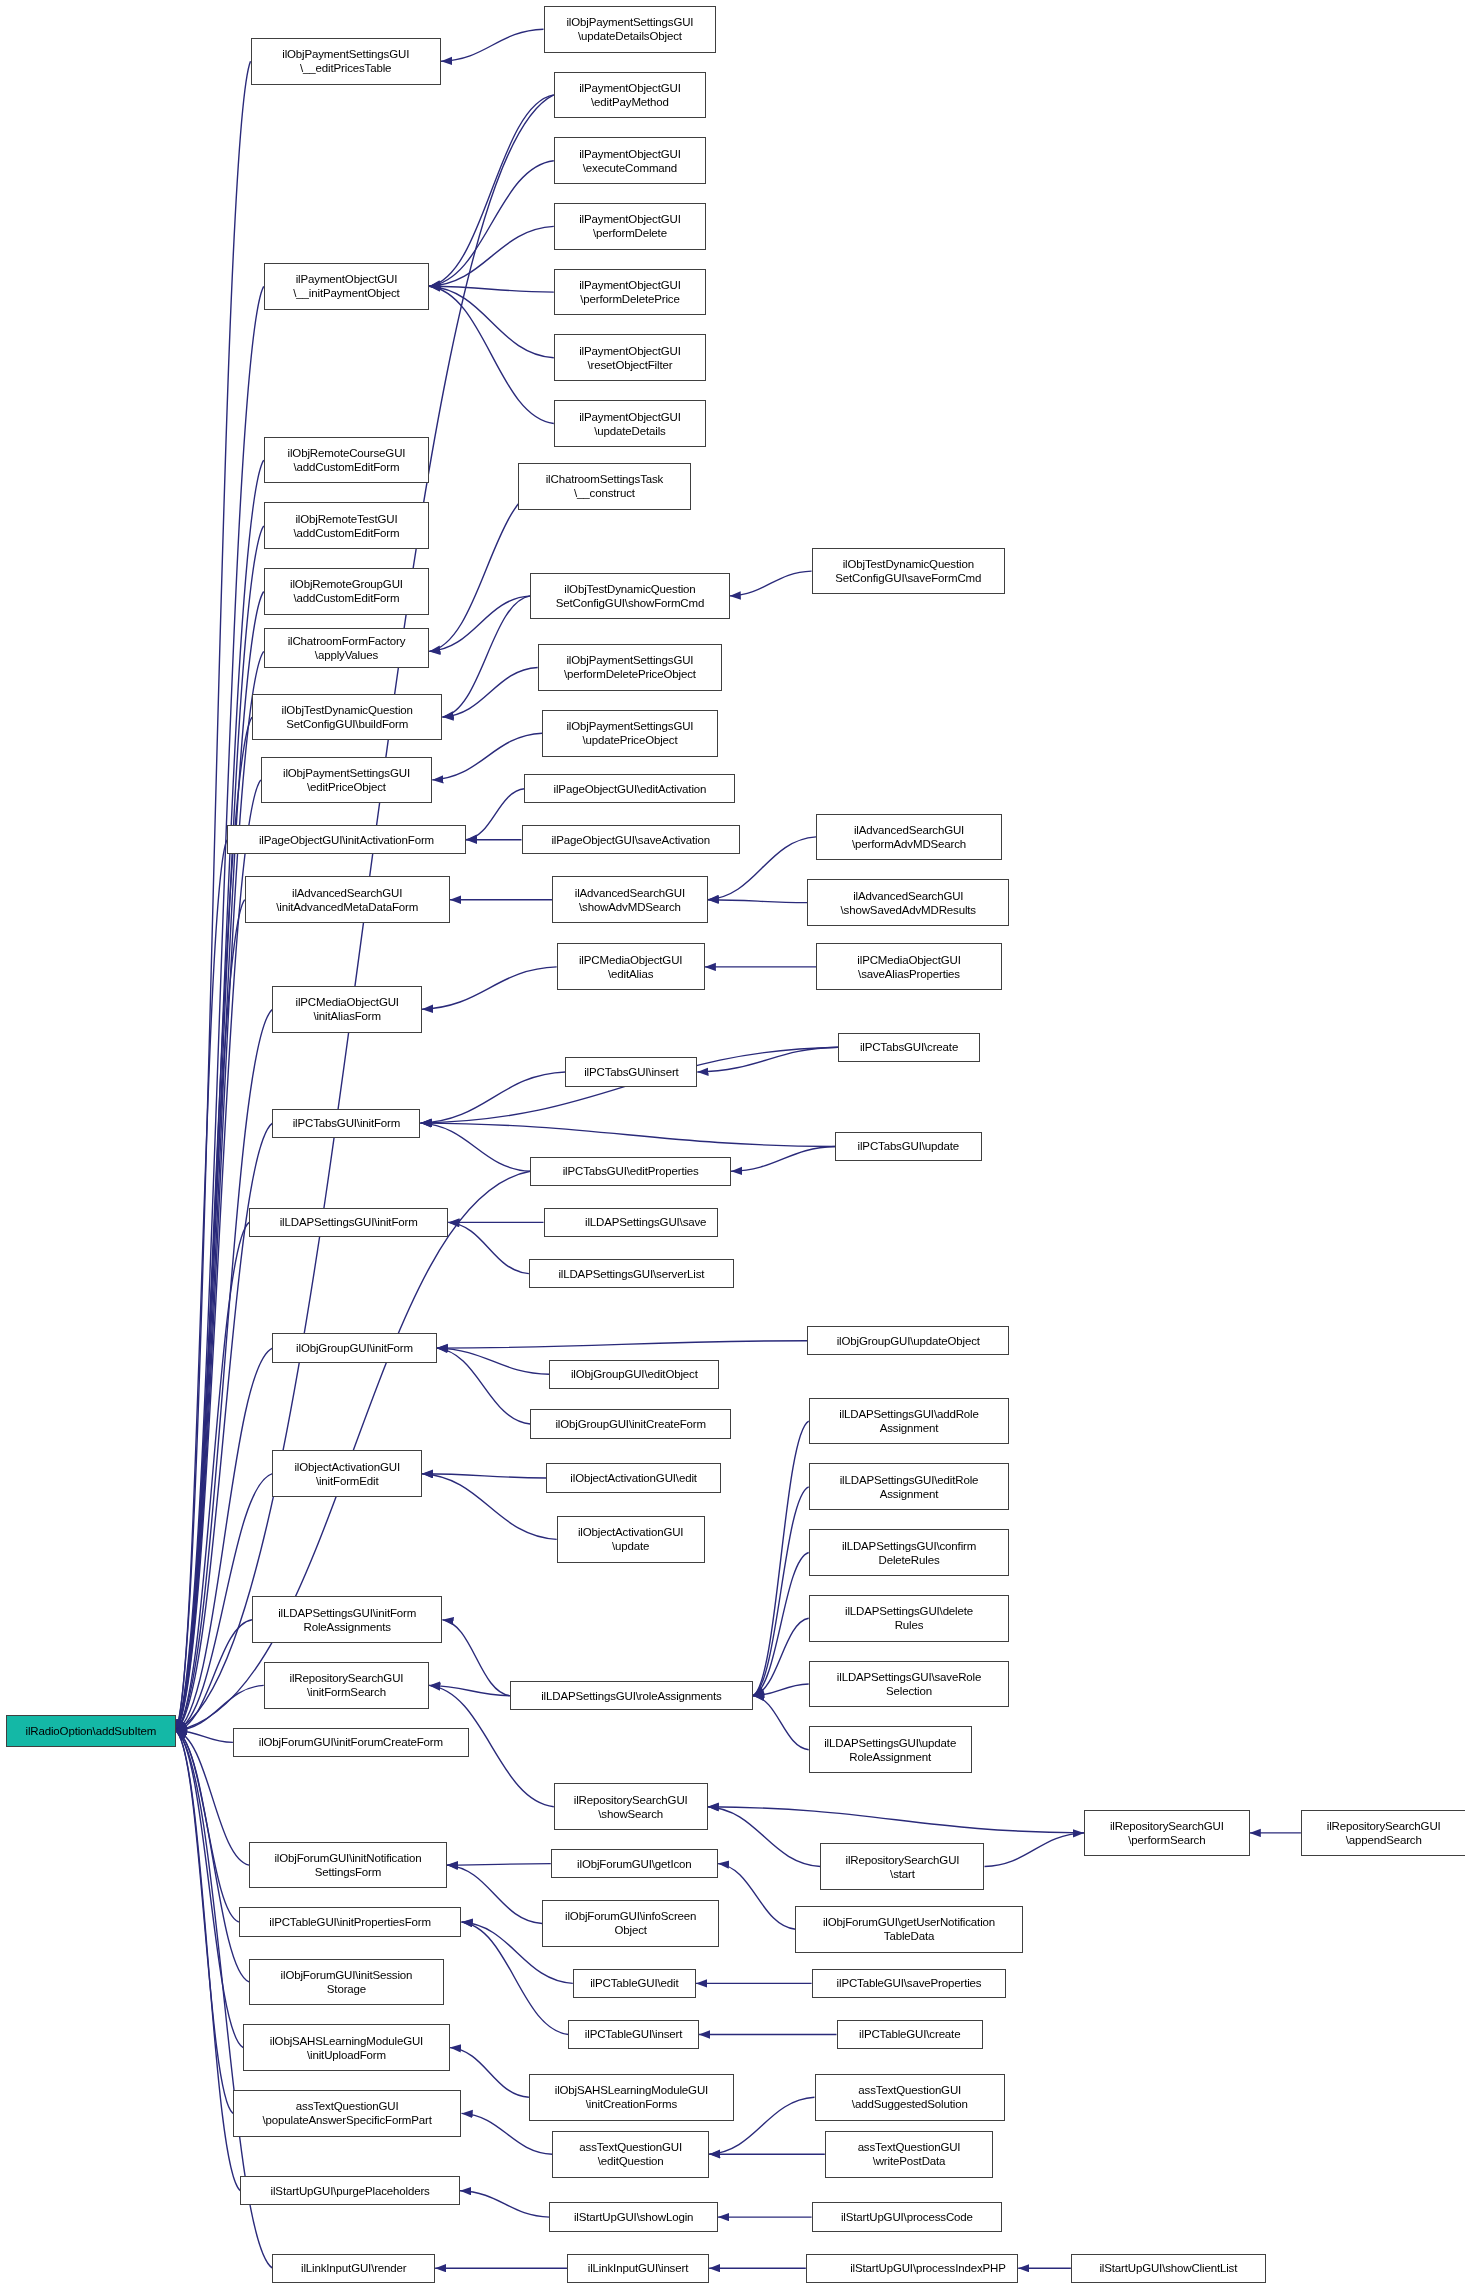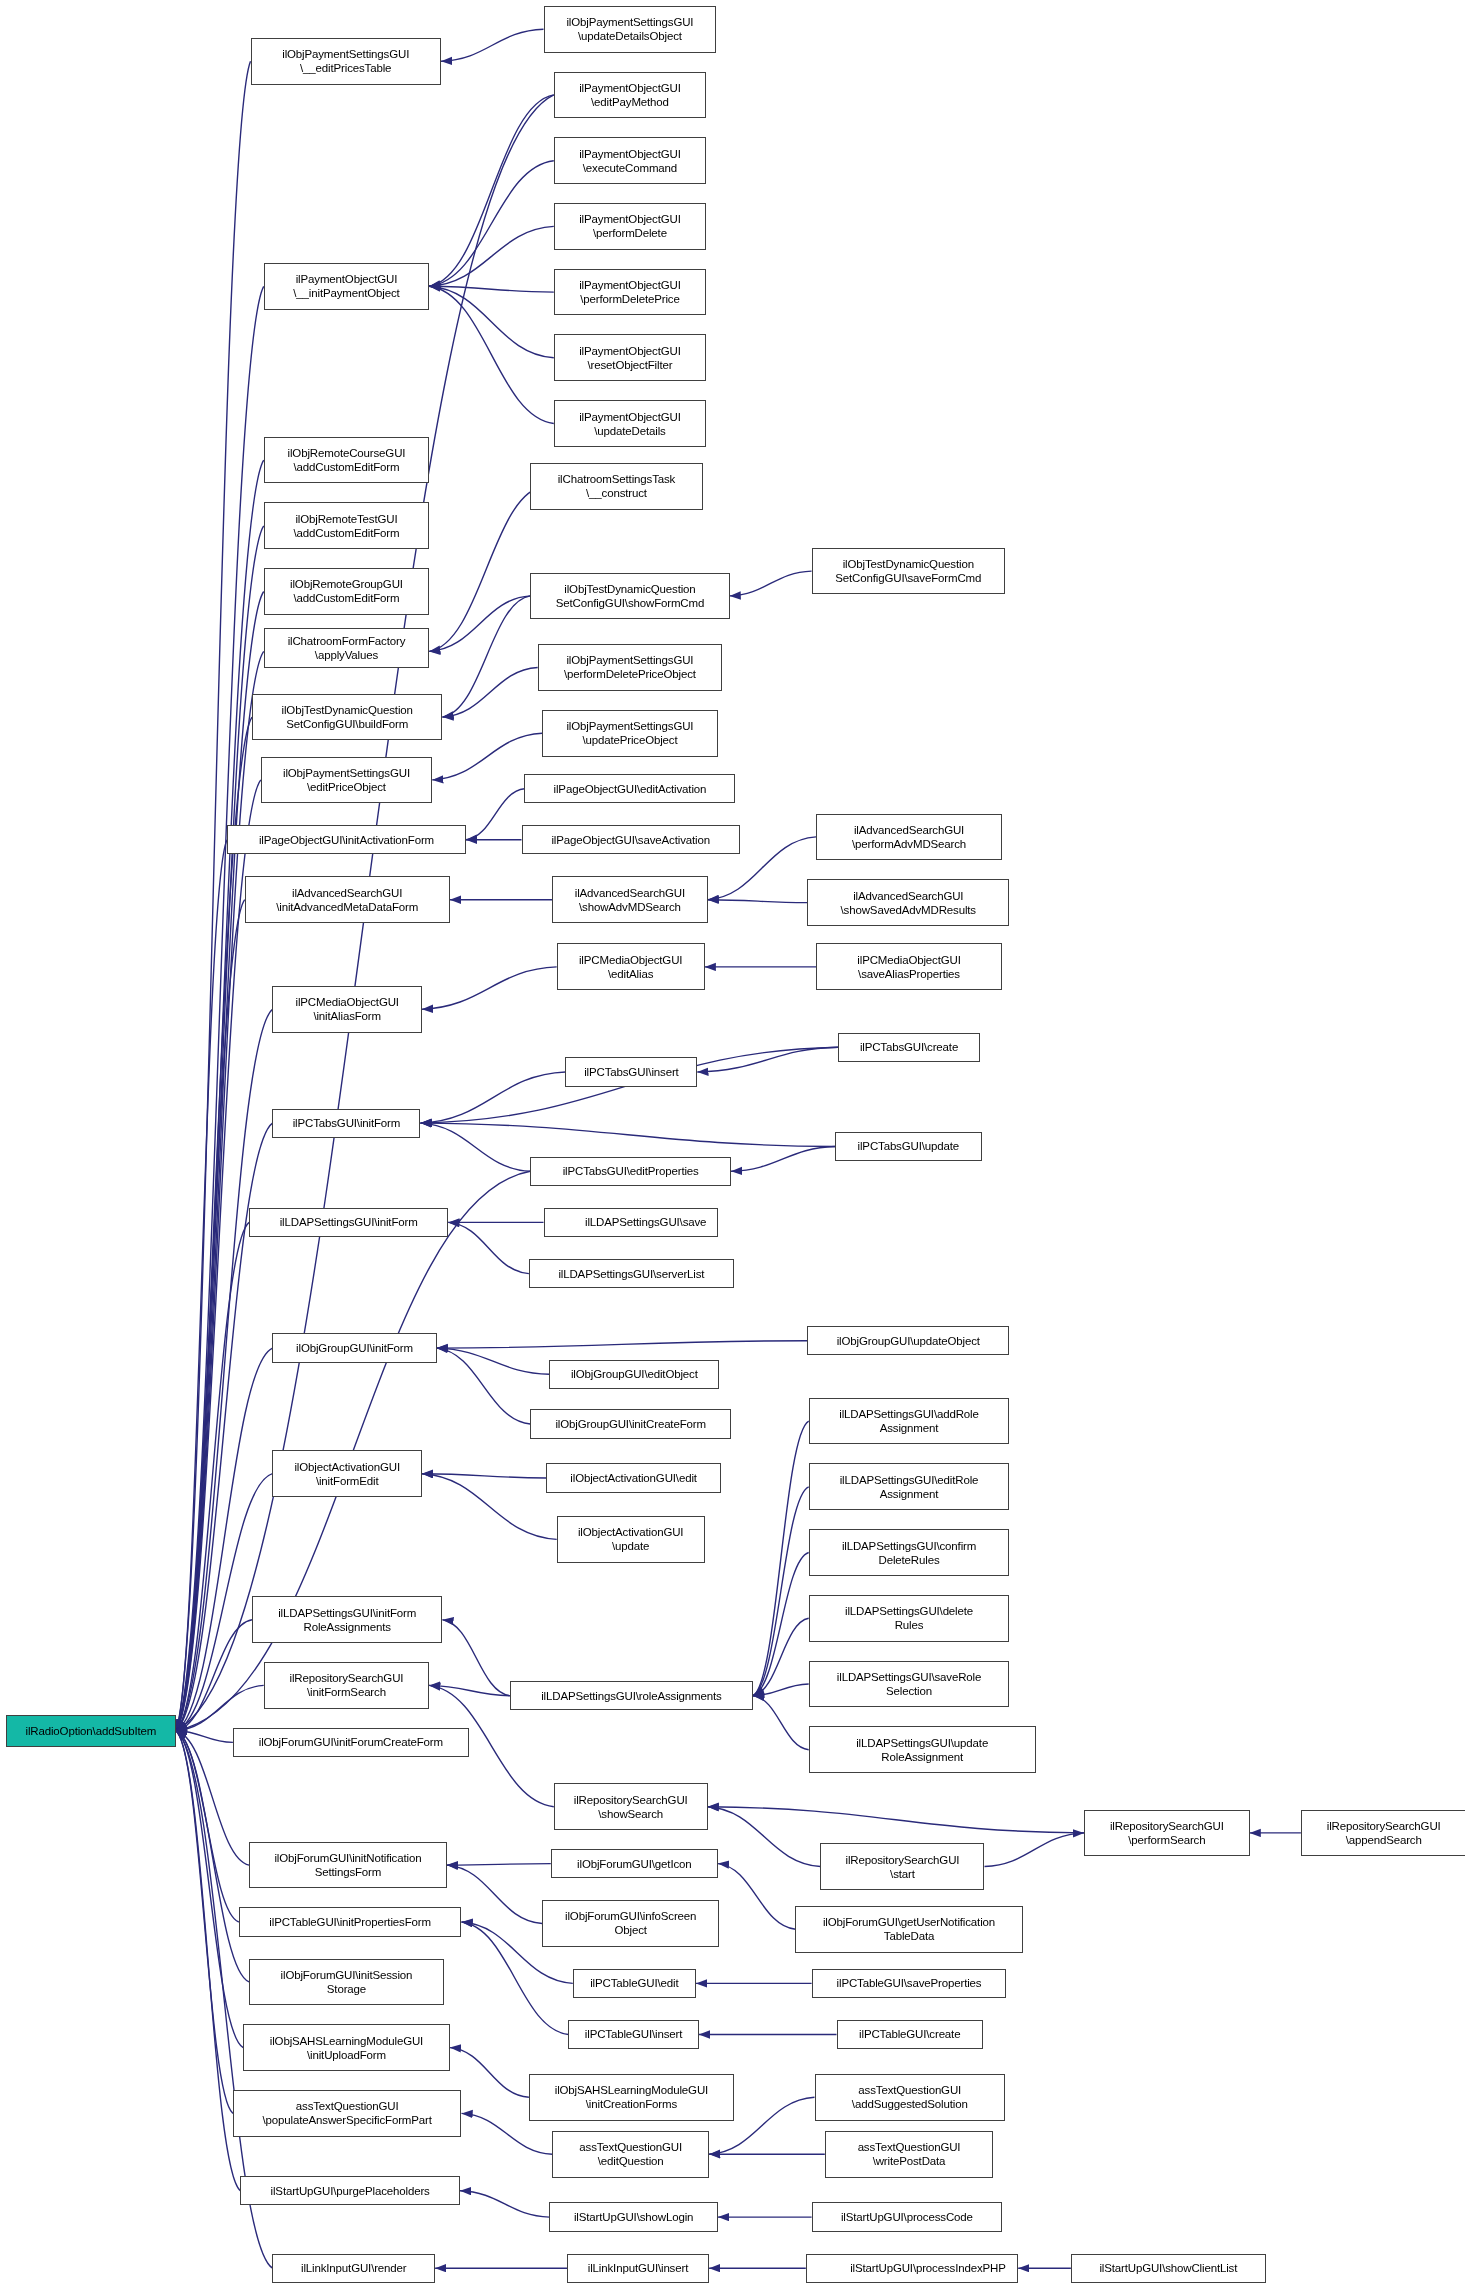--- a/index.html
+++ b/index.html
@@ -144,21 +144,21 @@
     <div class="node" style="left: 263.7px; top: 262.892px; width: 165.545px; height: 46.7363px;"><span>ilPaymentObjectGUI
 \__initPaymentObject</span></div>
     <div class="node" style="left: 553.77px; top: 268.734px; width: 152.36px; height: 46.7363px;"><span>ilPaymentObjectGUI
 \performDeletePrice</span></div>
     <div class="node" style="left: 553.77px; top: 334.457px; width: 152.36px; height: 46.7363px;"><span>ilPaymentObjectGUI
 \resetObjectFilter</span></div>
     <div class="node" style="left: 553.77px; top: 400.18px; width: 152.36px; height: 46.7363px;"><span>ilPaymentObjectGUI
 \updateDetails</span></div>
     <div class="node" style="left: 263.7px; top: 436.692px; width: 165.545px; height: 46.7363px;"><span>ilObjRemoteCourseGUI
 \addCustomEditForm</span></div>
-    <div class="node" style="left: 530px; top: 462.982px; width: 172.87px; height: 46.7363px;"><span>ilChatroomSettingsTask
+    <div class="node" style="left: 518px; top: 462.982px; width: 172.87px; height: 46.7363px;"><span>ilChatroomSettingsTask
 \__construct</span></div>
     <div class="node" style="left: 263.7px; top: 502.415px; width: 165.545px; height: 46.7363px;"><span>ilObjRemoteTestGUI
 \addCustomEditForm</span></div>
     <div class="node" style="left: 811.61px; top: 547.691px; width: 193.38px; height: 46.7363px;"><span>ilObjTestDynamicQuestion
 SetConfigGUI\saveFormCmd</span></div>
     <div class="node" style="left: 263.7px; top: 568.138px; width: 165.545px; height: 46.7363px;"><span>ilObjRemoteGroupGUI
 \addCustomEditForm</span></div>
     <div class="node" style="left: 530.33px; top: 572.52px; width: 199.24px; height: 46.7363px;"><span>ilObjTestDynamicQuestion
 SetConfigGUI\showFormCmd</span></div>
     <div class="node" style="left: 263.7px; top: 628.019px; width: 165.545px; height: 40px;"><span>ilChatroomFormFactory
@@ -213,21 +213,21 @@
 DeleteRules</span></div>
     <div class="node" style="left: 808.68px; top: 1594.88px; width: 200.705px; height: 46.7363px;"><span>ilLDAPSettingsGUI\delete
 Rules</span></div>
     <div class="node" style="left: 251.98px; top: 1596.34px; width: 190.45px; height: 46.7363px;"><span>ilLDAPSettingsGUI\initForm
 RoleAssignments</span></div>
     <div class="node" style="left: 808.68px; top: 1660.6px; width: 200.705px; height: 46.7363px;"><span>ilLDAPSettingsGUI\saveRole
 Selection</span></div>
     <div class="node" style="left: 263.7px; top: 1662.06px; width: 165.545px; height: 46.7363px;"><span>ilRepositorySearchGUI
 \initFormSearch</span></div>
     <div class="node" style="left: 509.82px; top: 1681.05px; width: 243.19px; height: 29.2102px;"><span>ilLDAPSettingsGUI\roleAssignments</span></div>
-    <div class="node" style="left: 808.68px; top: 1726.32px; width: 227px; height: 46.7363px;"><span>ilLDAPSettingsGUI\update
+    <div class="node" style="left: 808.68px; top: 1726.32px; width: 163px; height: 46.7363px;"><span>ilLDAPSettingsGUI\update
 RoleAssignment</span></div>
     <div class="node" style="left: 232.935px; top: 1727.78px; width: 235.865px; height: 29.2102px;"><span>ilObjForumGUI\initForumCreateForm</span></div>
     <div class="node" style="left: 553.77px; top: 1783.28px; width: 153.825px; height: 46.7363px;"><span>ilRepositorySearchGUI
 \showSearch</span></div>
     <div class="node" style="left: 1084.1px; top: 1809.57px; width: 165.545px; height: 46.7363px;"><span>ilRepositorySearchGUI
 \performSearch</span></div>
     <div class="node" style="left: 1300.92px; top: 1809.57px; width: 165.545px; height: 46.7363px;"><span>ilRepositorySearchGUI
 \appendSearch</span></div>
     <div class="node" style="left: 249.05px; top: 1841.7px; width: 197.775px; height: 46.7363px;"><span>ilObjForumGUI\initNotification
 SettingsForm</span></div>

